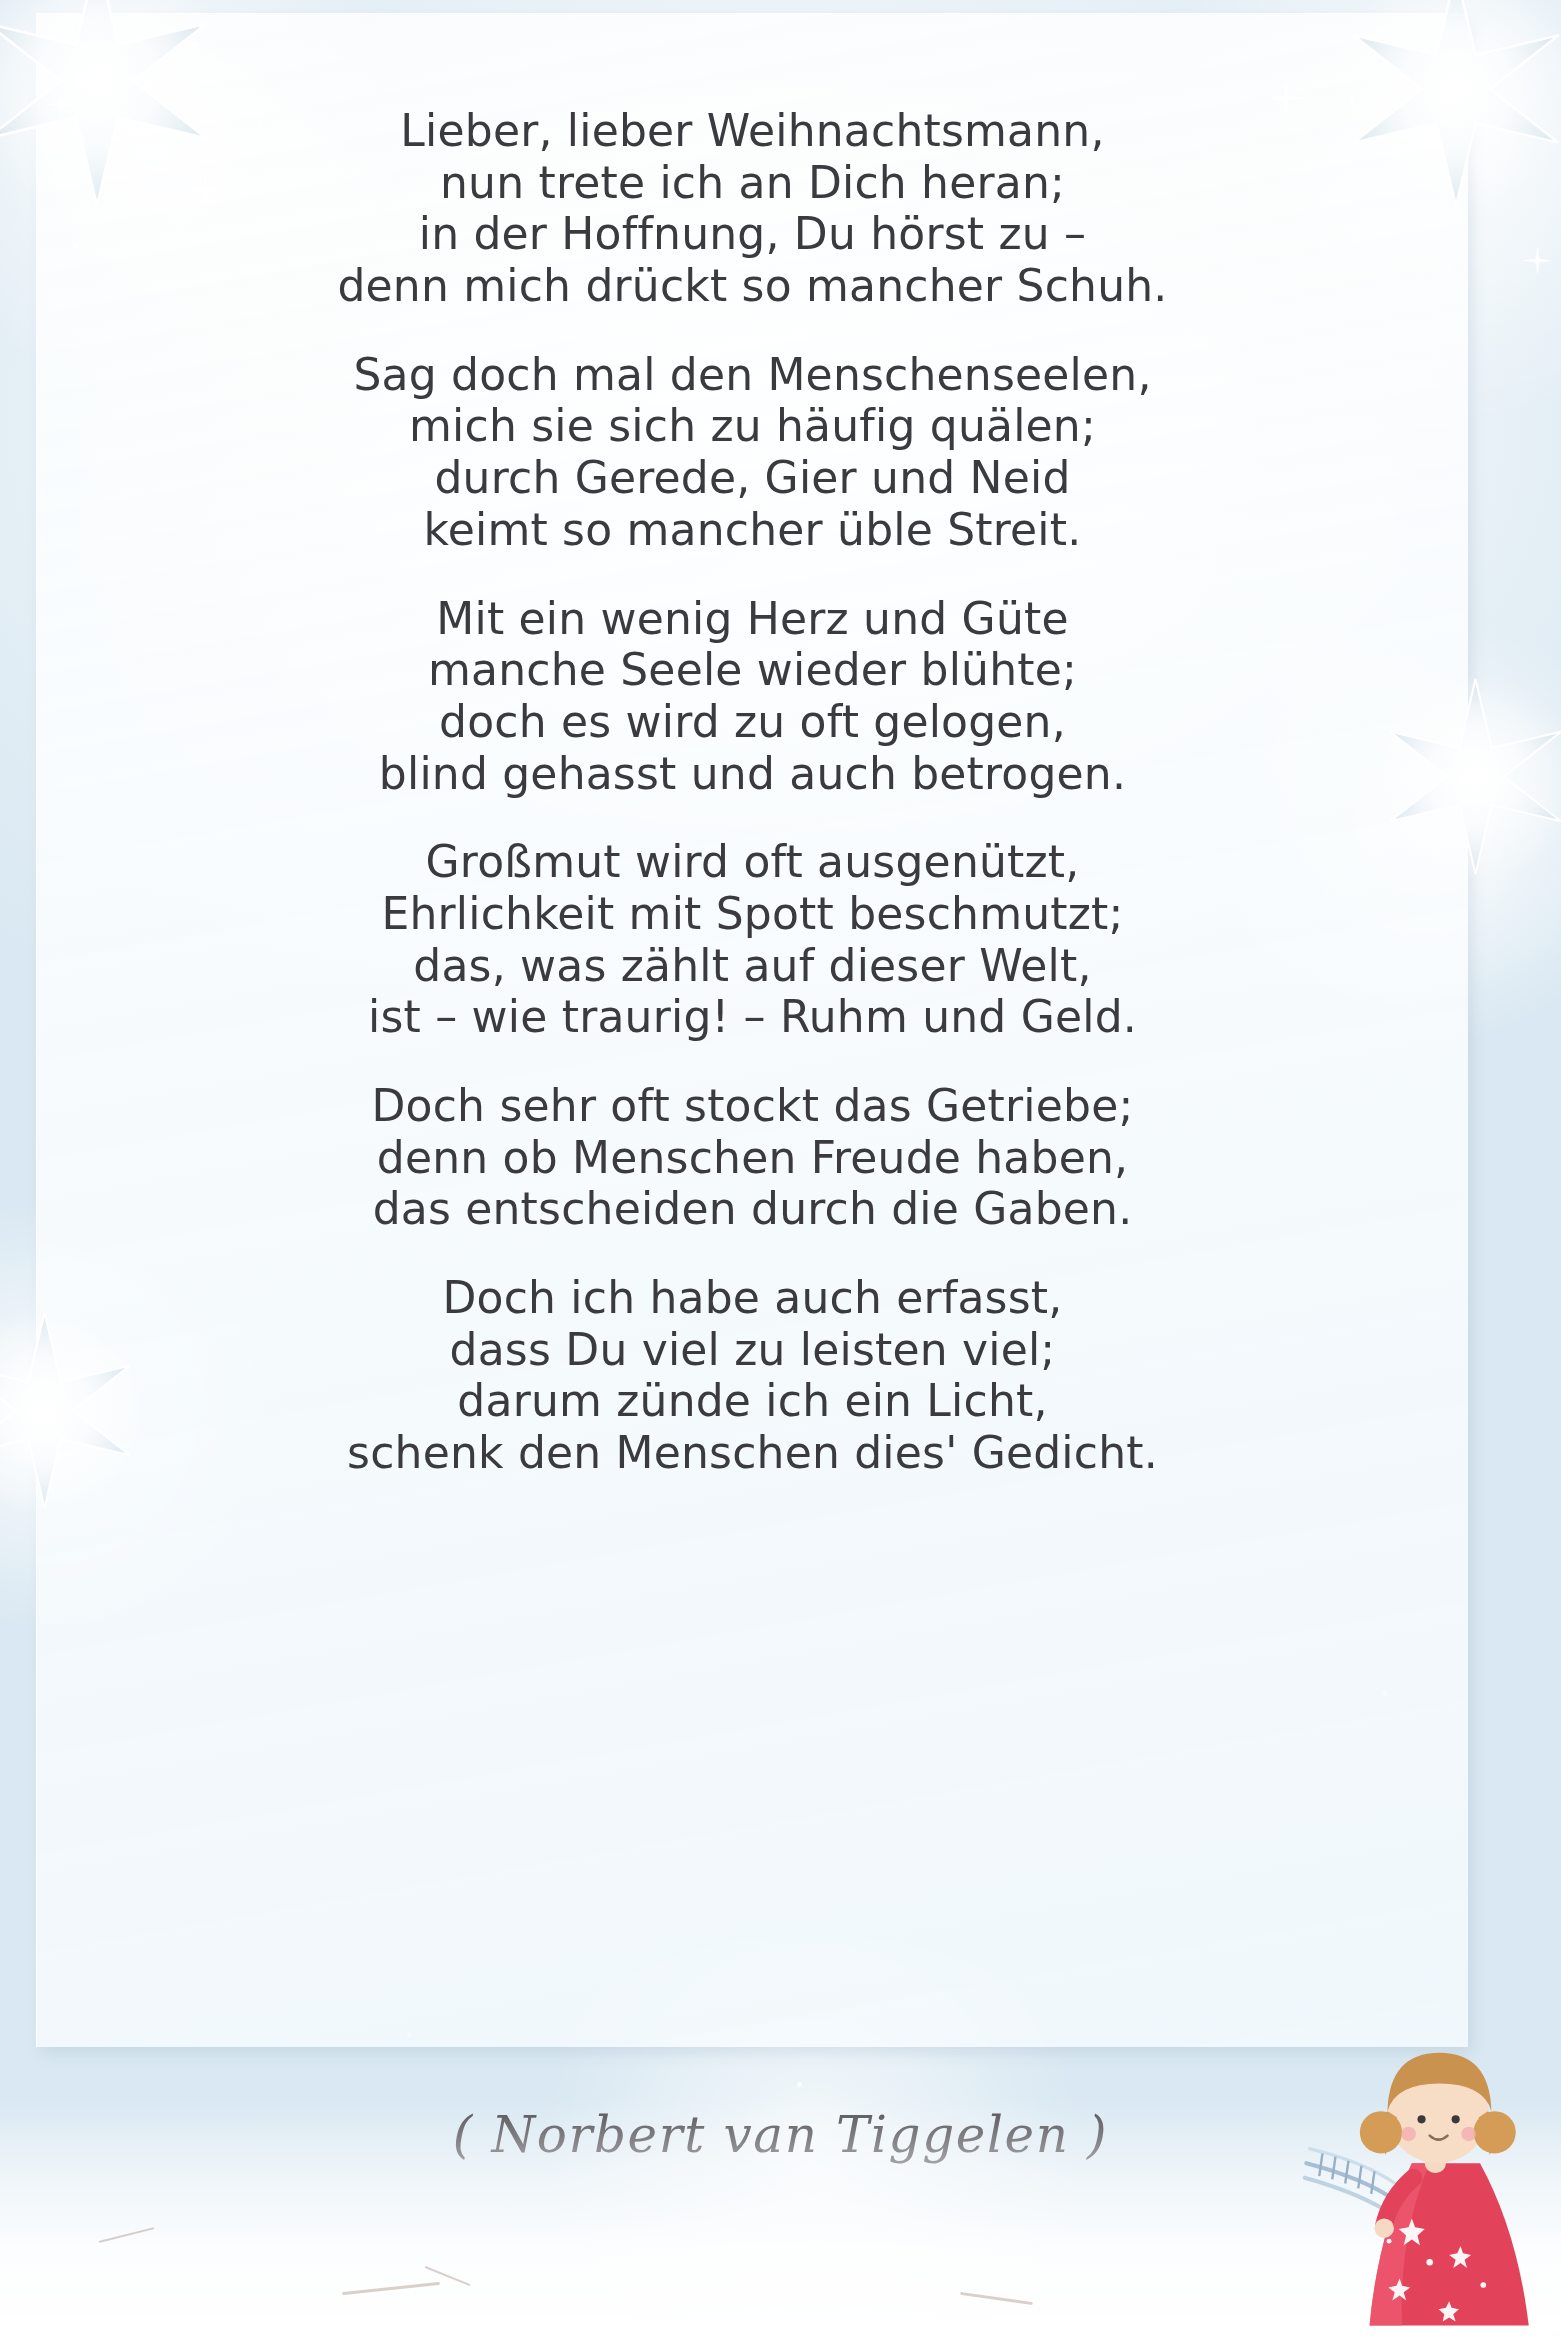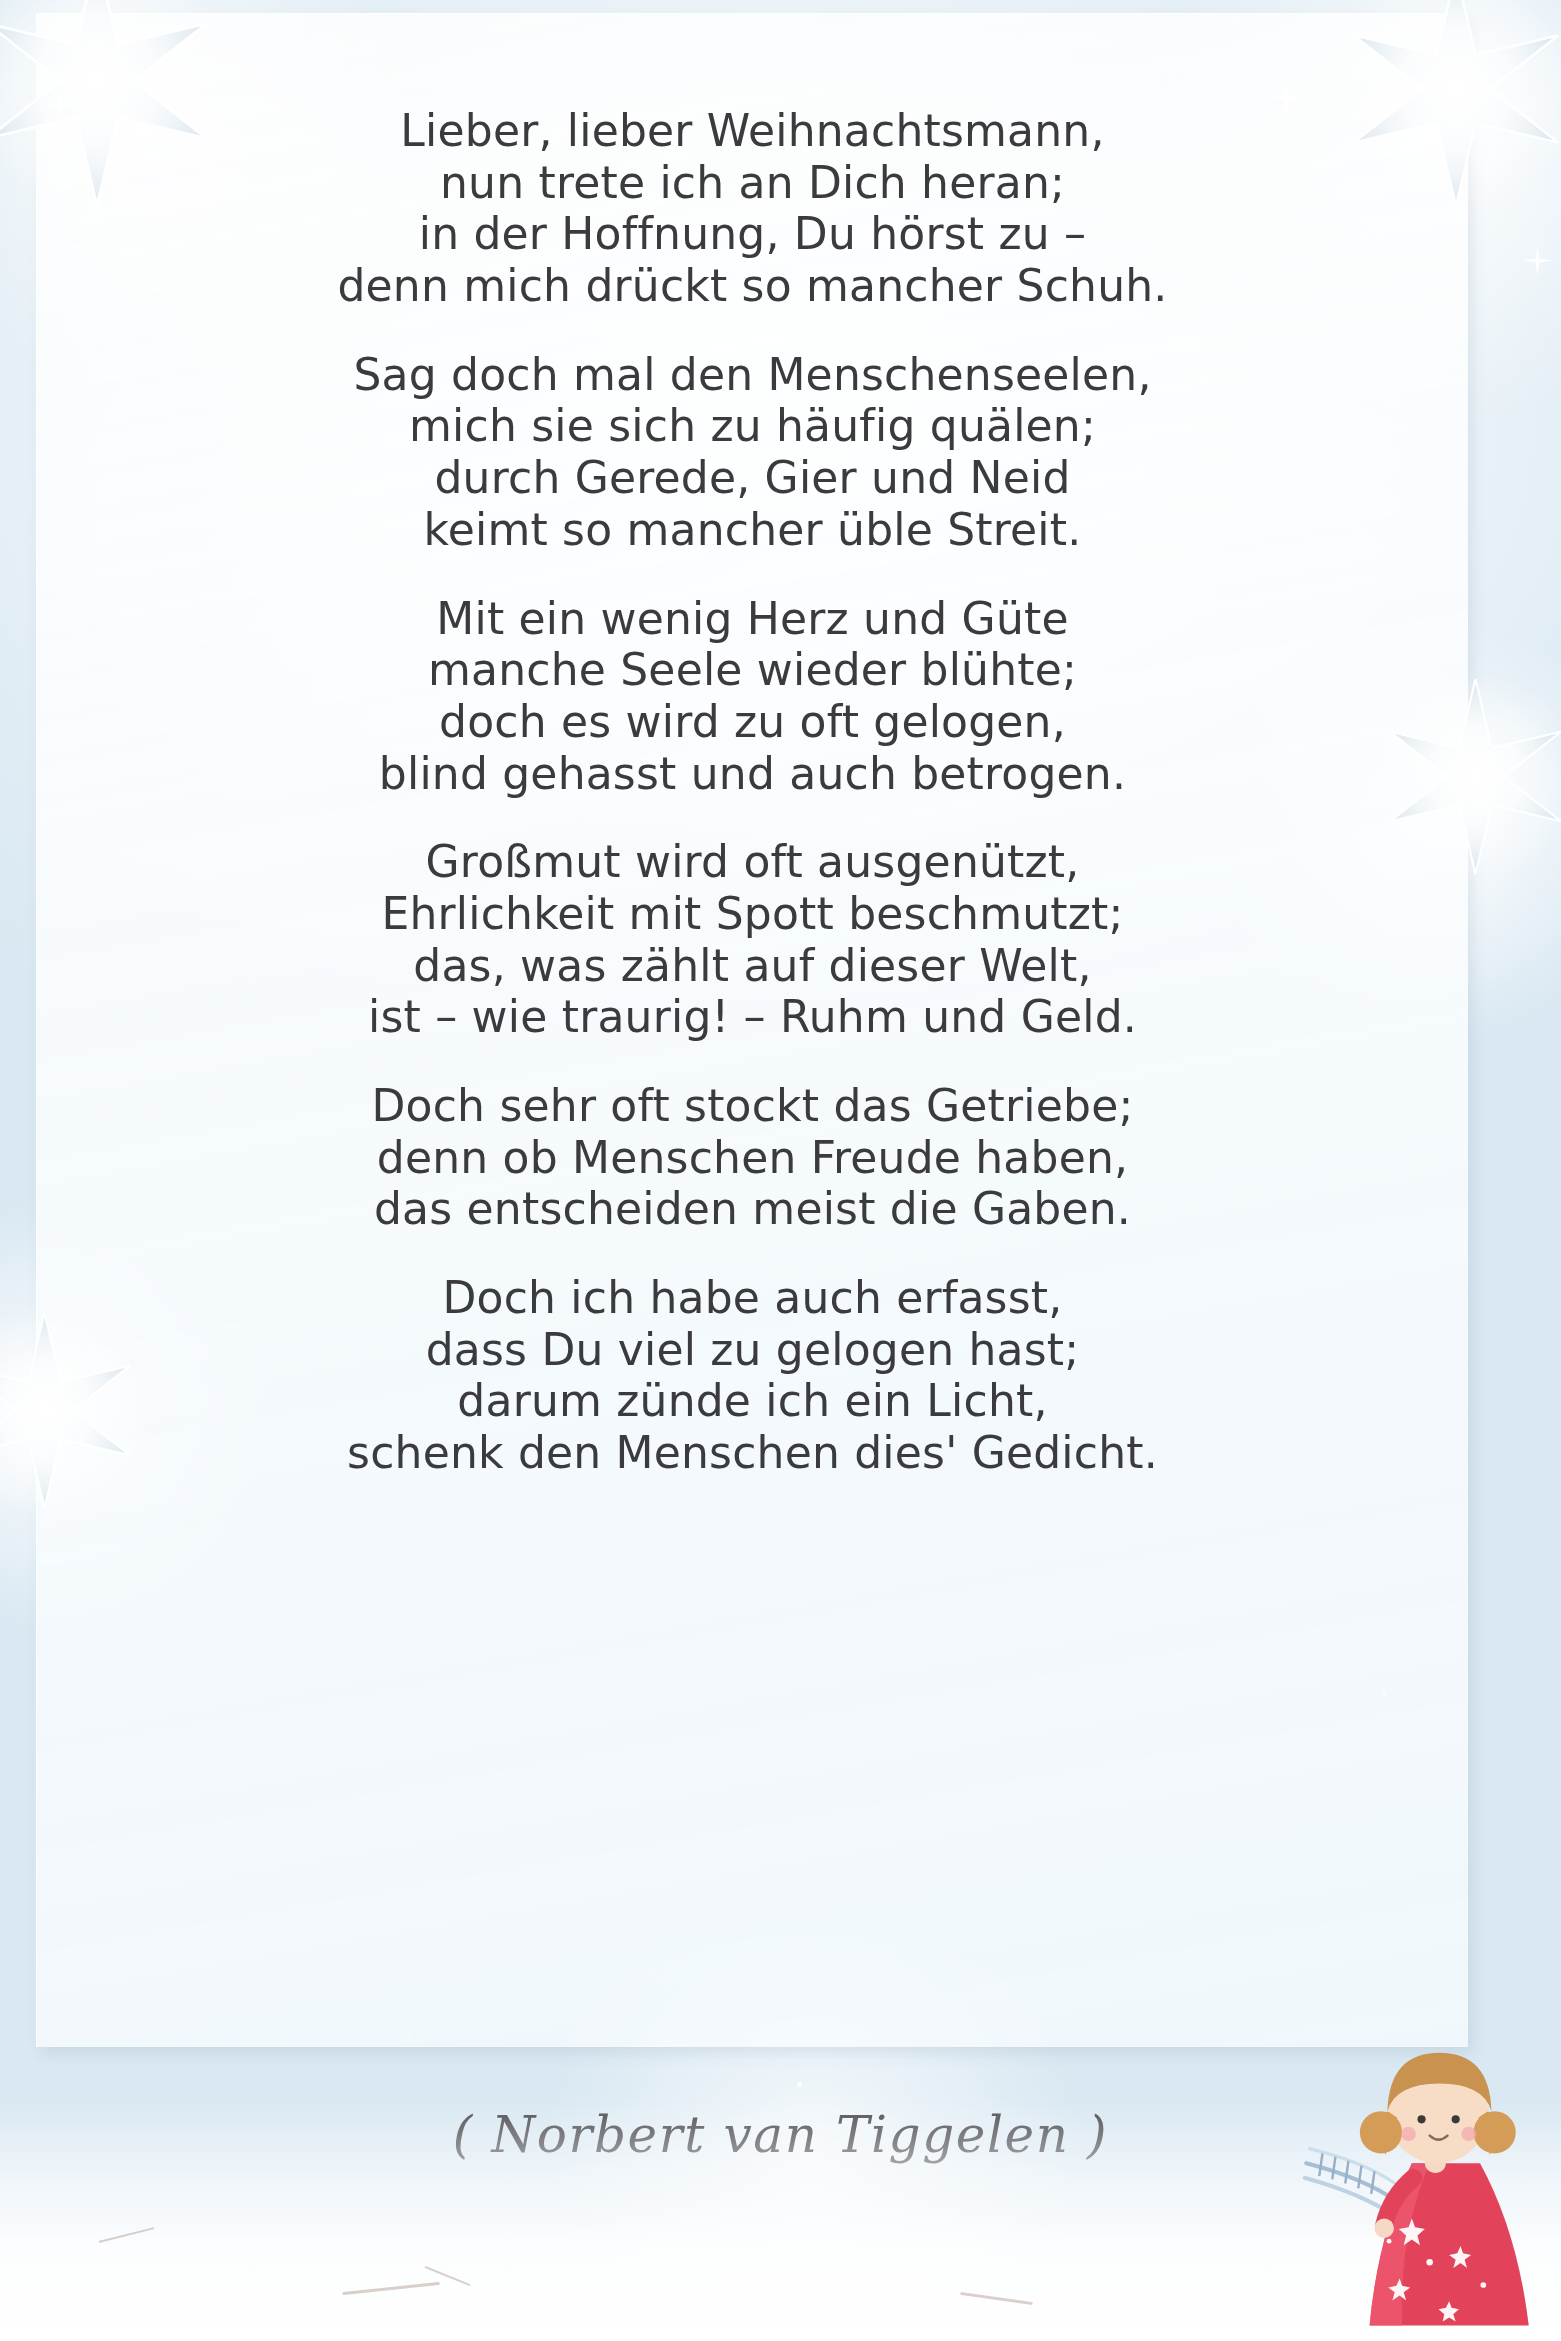--- a/index.html
+++ b/index.html
@@ -160,26 +160,26 @@
       <div class="stanza">
         <span class="line">Großmut wird oft ausgenützt,</span>
         <span class="line">Ehrlichkeit mit Spott beschmutzt;</span>
         <span class="line">das, was zählt auf dieser Welt,</span>
         <span class="line">ist – wie traurig! – Ruhm und Geld.</span>
       </div>
 
       <div class="stanza">
         <span class="line">Doch sehr oft stockt das Getriebe;</span>
         <span class="line">denn ob Menschen Freude haben,</span>
-        <span class="line">das entscheiden meist die Gaben.</span>
+        <span class="line">das entscheiden durch die Gaben.</span>
       </div>
 
       <div class="stanza">
         <span class="line">Doch ich habe auch erfasst,</span>
-        <span class="line">dass Du viel zu gelogen hast;</span>
+        <span class="line">dass Du viel zu leisten viel;</span>
         <span class="line">darum zünde ich ein Licht,</span>
         <span class="line">schenk den Menschen dies' Gedicht.</span>
       </div>
 
     </div>
   </div>
 
   <div class="signature">( Norbert van Tiggelen )</div>
 
   <div class="star-wrap" style="left:-33px; top:-49px; width:260px; height:260px;">

